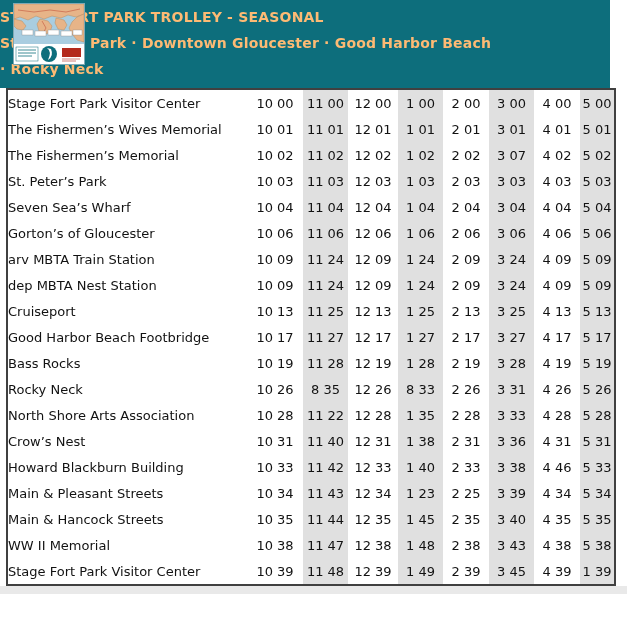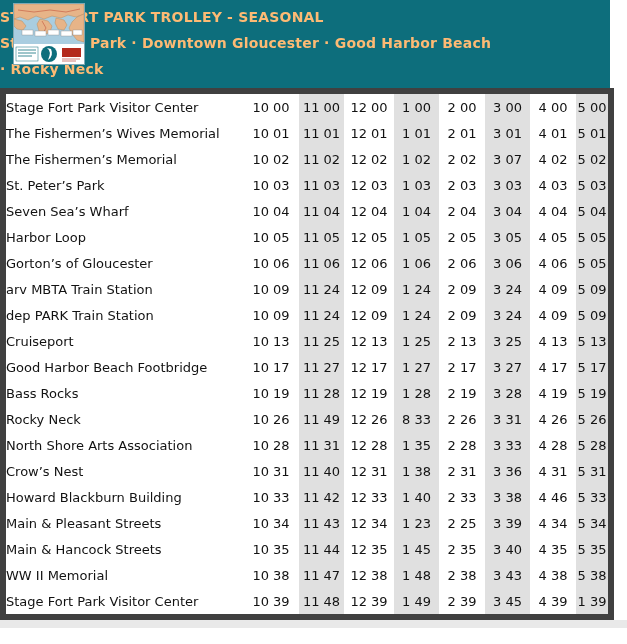--- a/index.html
+++ b/index.html
@@ -47,22 +47,23 @@
     font-weight: bold;
     font-size: 14px;
     line-height: 26px;
     letter-spacing: 0.2px;
   }
   
   table.schedule {
     border-collapse: collapse;
     table-layout: fixed;
     width: 530px;
-    border: 6px solid #404040;
+    border: 2px solid #404040;
     background: #ffffff;
+    margin-left: 6px;
   }
   table.schedule td {
     height: 26px;
     padding: 0;
     font-size: 13px;
     color: #121212;
     white-space: nowrap;
     overflow: hidden;
     vertical-align: middle;
   }
@@ -196,54 +197,43 @@
             <td class="time">10 04</td>
             <td class="time shaded">11 04</td>
             <td class="time">12 04</td>
             <td class="time shaded">1 04</td>
             <td class="time">2 04</td>
             <td class="time shaded">3 04</td>
             <td class="time">4 04</td>
             <td class="time shaded">5 04</td>
           </tr>
           <tr>
-            <td class="stop">Harbor Loop</td>
-            <td class="time">10 05</td>
-            <td class="time shaded">11 05</td>
-            <td class="time">12 05</td>
-            <td class="time shaded">1 05</td>
-            <td class="time">2 05</td>
-            <td class="time shaded">3 05</td>
-            <td class="time">4 05</td>
-            <td class="time shaded">5 05</td>
-          </tr>
-          <tr>
             <td class="stop">Gorton’s of Gloucester</td>
             <td class="time">10 06</td>
             <td class="time shaded">11 06</td>
             <td class="time">12 06</td>
             <td class="time shaded">1 06</td>
             <td class="time">2 06</td>
             <td class="time shaded">3 06</td>
             <td class="time">4 06</td>
-            <td class="time shaded">5 05</td>
+            <td class="time shaded">5 06</td>
           </tr>
           <tr>
             <td class="stop">arv MBTA Train Station</td>
             <td class="time">10 09</td>
             <td class="time shaded">11 24</td>
             <td class="time">12 09</td>
             <td class="time shaded">1 24</td>
             <td class="time">2 09</td>
             <td class="time shaded">3 24</td>
             <td class="time">4 09</td>
             <td class="time shaded">5 09</td>
           </tr>
           <tr>
-            <td class="stop">dep PARK Train Station</td>
+            <td class="stop">dep MBTA Nest Station</td>
             <td class="time">10 09</td>
             <td class="time shaded">11 24</td>
             <td class="time">12 09</td>
             <td class="time shaded">1 24</td>
             <td class="time">2 09</td>
             <td class="time shaded">3 24</td>
             <td class="time">4 09</td>
             <td class="time shaded">5 09</td>
           </tr>
           <tr>
@@ -275,32 +265,32 @@
             <td class="time">12 19</td>
             <td class="time shaded">1 28</td>
             <td class="time">2 19</td>
             <td class="time shaded">3 28</td>
             <td class="time">4 19</td>
             <td class="time shaded">5 19</td>
           </tr>
           <tr>
             <td class="stop">Rocky Neck</td>
             <td class="time">10 26</td>
-            <td class="time shaded">11 49</td>
+            <td class="time shaded">8 35</td>
             <td class="time">12 26</td>
             <td class="time shaded">8 33</td>
             <td class="time">2 26</td>
             <td class="time shaded">3 31</td>
             <td class="time">4 26</td>
             <td class="time shaded">5 26</td>
           </tr>
           <tr>
             <td class="stop">North Shore Arts Association</td>
             <td class="time">10 28</td>
-            <td class="time shaded">11 31</td>
+            <td class="time shaded">11 22</td>
             <td class="time">12 28</td>
             <td class="time shaded">1 35</td>
             <td class="time">2 28</td>
             <td class="time shaded">3 33</td>
             <td class="time">4 28</td>
             <td class="time shaded">5 28</td>
           </tr>
           <tr>
             <td class="stop">Crow’s Nest</td>
             <td class="time">10 31</td>

